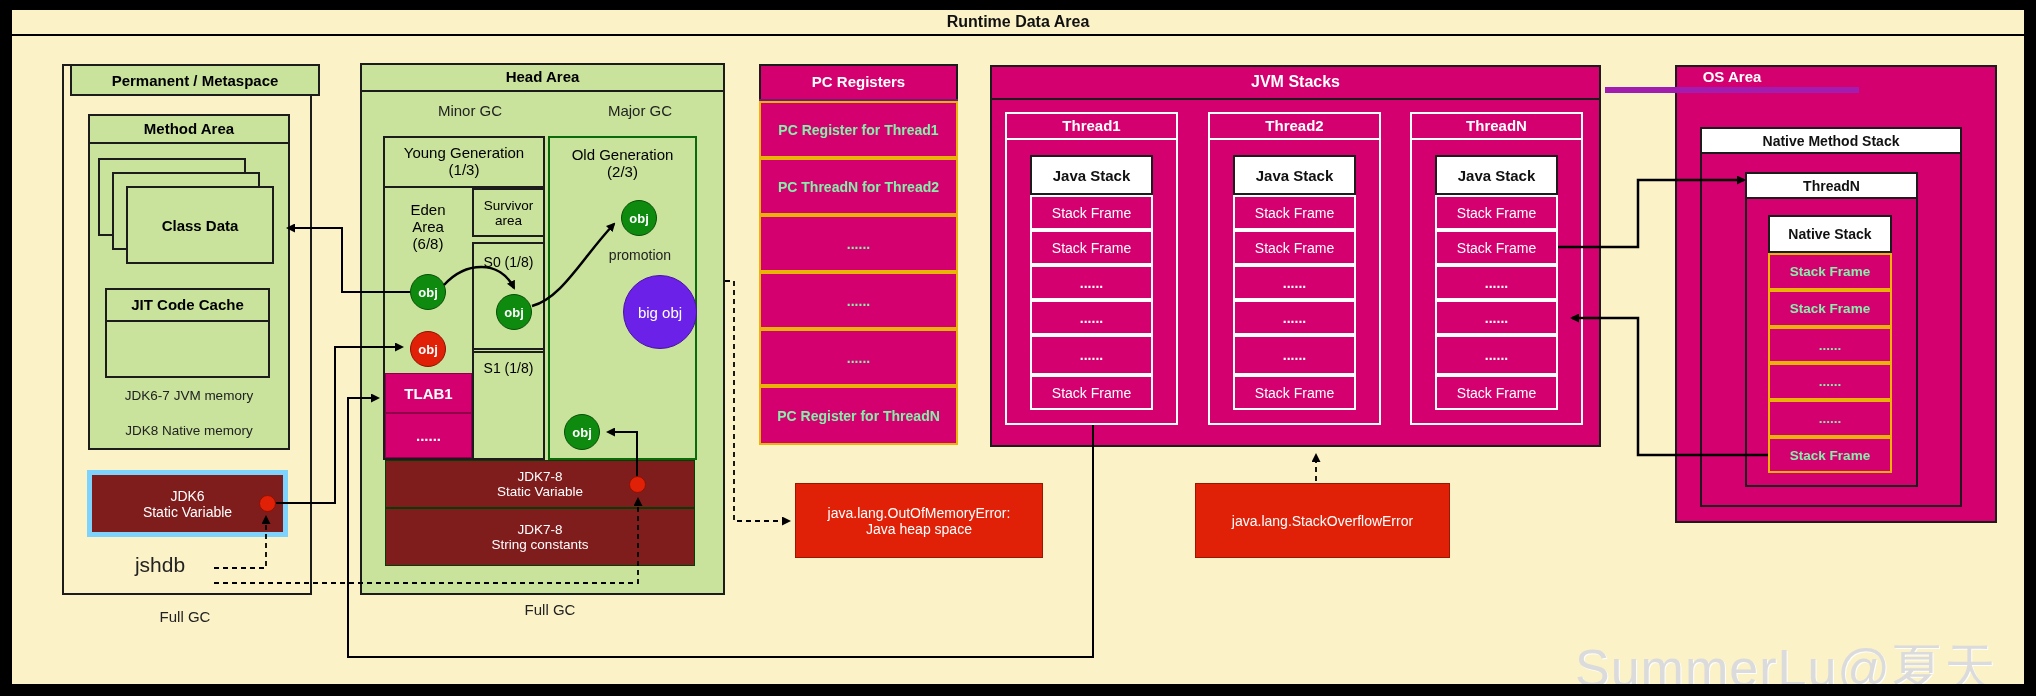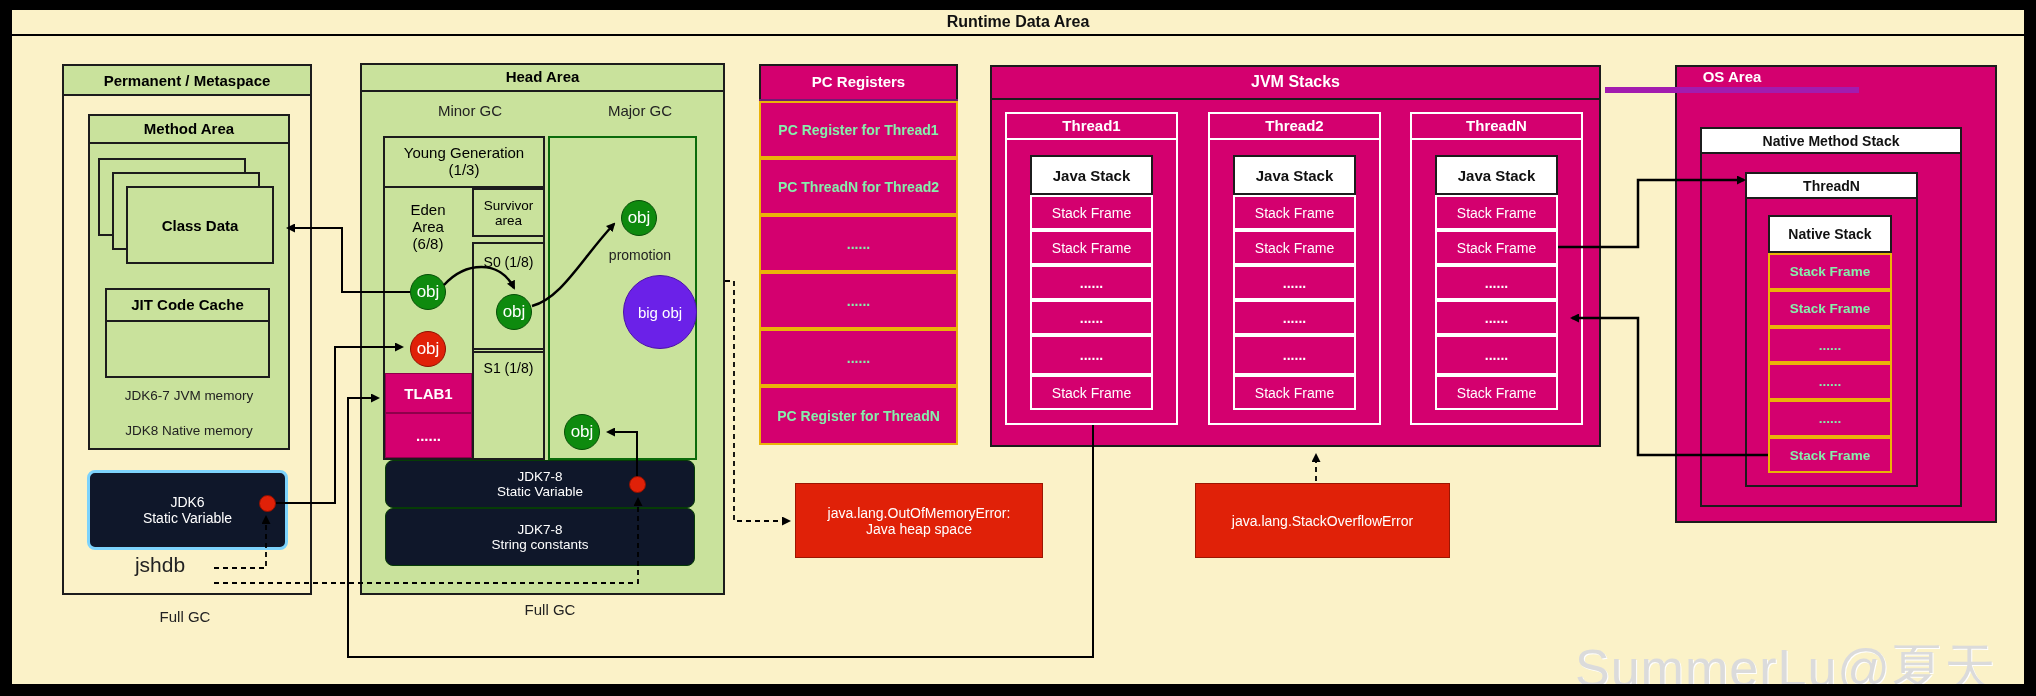--- a/index.html
+++ b/index.html
@@ -6,62 +6,62 @@
   .canvas{position:relative;width:2036px;height:696px;background:#000;overflow:hidden;
           font-family:"Liberation Sans","DejaVu Sans",sans-serif;padding-left:48px;}
   .panel{position:absolute;left:10px;top:8px;width:2012px;height:674px;
          border:2px solid #000;background:#FBF2C8;}
   .hdr{position:absolute;left:12px;top:10px;width:2012px;height:24px;line-height:24px;
        text-align:center;font-weight:bold;font-size:16px;color:#111;
        border-bottom:2px solid #000;}
   .abs{position:absolute;box-sizing:border-box;}
   .bk{border:2px solid #1c1c1c;}
   .green{background:#C9E29C;}
-  .dgreen{background:#0f172a;color:#fff;border-radius:8px;}
+  .dgreen{background:#7f1d1d;color:#fff;}
   .pink{background:#D4006F;}
   .red{background:#E02108;color:#fff;}
   .ctr{display:flex;flex-direction:column;align-items:center;justify-content:center;text-align:center;}
   .b{font-weight:bold;}
   .wt{color:#fff;}
   .f13{font-size:13.5px;} .f14{font-size:14px;} .f15{font-size:15px;} .f16{font-size:16px;}
   .whitebar{background:#fff;color:#111;border:2px solid #1c1c1c;display:flex;align-items:center;justify-content:center;font-weight:bold;}
   .wrow{border:2px solid #fff;color:#fff;display:flex;align-items:center;justify-content:center;}
   .krow{border:2px solid #eab308;color:#86efac;display:flex;align-items:center;justify-content:center;font-weight:bold;}
   .circle{border-radius:50%;display:flex;align-items:center;justify-content:center;color:#fff;}
-  .objc{width:36px;height:36px;background:#0E8A0E;border:1px solid #074f07;font-size:17px;}
+  .objc{width:36px;height:36px;background:#0E8A0E;border:1px solid #074f07;font-size:13px;font-weight:bold;}
   .reddot{width:17px;height:17px;border-radius:50%;background:#E02108;border:1px solid #8f1000;z-index:60;}
   .overlay{position:absolute;left:0;top:0;z-index:50;pointer-events:none;}
   .watermark{position:absolute;left:1575px;top:634px;width:455px;height:50px;overflow:hidden;
              font-size:52px;color:#DBDBDB;text-shadow:1px 1px 0 #fff;letter-spacing:1px;z-index:70;}
   .note{color:#222;text-align:center;}
 </style>
 </head>
 <body>
 
 <div class="canvas">
   <div class="panel"></div>
   <div class="hdr">Runtime Data Area</div>
 
   <div class="abs bk" style="left:62px;top:64px;width:250px;height:531px;"></div>
-  <div class="abs bk green ctr b f15" style="left:62px;top:64px;width:250px;height:32px;">Permanent / Metaspace</div>
+  <div class="abs bk green ctr b f15" style="left:70px;top:64px;width:250px;height:32px;">Permanent / Metaspace</div>
 
   <div class="abs bk green" style="left:88px;top:114px;width:202px;height:336px;"></div>
   <div class="abs ctr b f15" style="left:88px;top:114px;width:202px;height:30px;border-bottom:2px solid #1c1c1c;">Method Area</div>
 
   <div class="abs bk green" style="left:98px;top:158px;width:148px;height:78px;"></div>
   <div class="abs bk green" style="left:112px;top:172px;width:148px;height:78px;"></div>
   <div class="abs bk green ctr b f15" style="left:126px;top:186px;width:148px;height:78px;">Class Data</div>
 
   <div class="abs bk green" style="left:105px;top:288px;width:165px;height:90px;"></div>
   <div class="abs ctr b f15" style="left:105px;top:288px;width:165px;height:34px;border-bottom:2px solid #1c1c1c;">JIT Code Cache</div>
 
   <div class="abs note f13" style="left:88px;top:388px;width:202px;">JDK6-7 JVM memory</div>
   <div class="abs note f13" style="left:88px;top:423px;width:202px;">JDK8 Native memory</div>
 
-  <div class="abs dgreen ctr f14" style="left:87px;top:470px;width:201px;height:80px;border:3px solid #7dd3fc;">
+  <div class="abs dgreen ctr f14" style="left:87px;top:470px;width:201px;height:67px;border:5px solid #7dd3fc;">
     <div>JDK6</div>
     <div>Static Variable</div>
   </div>
   <div class="abs reddot" style="left:259px;top:495px;"></div>
 
   <div class="abs note" style="left:110px;top:553px;width:100px;font-size:21px;text-align:center;">jshdb</div>
   <div class="abs note f15" style="left:130px;top:608px;width:110px;">Full GC</div>
 
   <div class="abs bk green" style="left:360px;top:63px;width:365px;height:532px;"></div>
   <div class="abs ctr b f15" style="left:360px;top:63px;width:365px;height:29px;border-bottom:2px solid #1c1c1c;">Head Area</div>
@@ -85,20 +85,24 @@
   <div class="abs bk" style="left:472px;top:242px;width:73px;height:111px;">
     <div class="f14" style="text-align:center;margin-top:10px;">S0 (1/8)</div>
   </div>
   <div class="abs bk" style="left:472px;top:348px;width:73px;height:112px;">
     <div class="f14" style="text-align:center;margin-top:10px;">S1 (1/8)</div>
   </div>
   <div class="abs pink ctr b f15 wt" style="left:385px;top:373px;width:87px;height:40px;border:1px solid #8f004b;">TLAB1</div>
   <div class="abs pink ctr b f15 wt" style="left:385px;top:413px;width:87px;height:45px;border:1px solid #8f004b;">......</div>
 
   <div class="abs" style="left:548px;top:136px;width:149px;height:324px;border:2px solid #0B6B0B;"></div>
+  <div class="abs ctr f15" style="left:548px;top:140px;width:149px;height:46px;">
+    <div>Old Generation</div>
+    <div>(2/3)</div>
+  </div>
   <div class="abs note f14" style="left:585px;top:247px;width:110px;">promotion</div>
 
   <div class="abs circle objc" style="left:410px;top:274px;">obj</div>
   <div class="abs circle objc" style="left:410px;top:331px;background:#E02108;border-color:#8f1000;">obj</div>
   <div class="abs circle objc" style="left:496px;top:294px;">obj</div>
   <div class="abs circle objc" style="left:621px;top:200px;">obj</div>
   <div class="abs circle objc" style="left:564px;top:414px;">obj</div>
   <div class="abs circle f15" style="left:623px;top:275px;width:74px;height:74px;background:#6B21E8;border:1px solid #4a12a8;">big obj</div>
 
   <div class="abs dgreen ctr f13" style="left:385px;top:460px;width:310px;height:48px;border:1px solid #063c06;">

